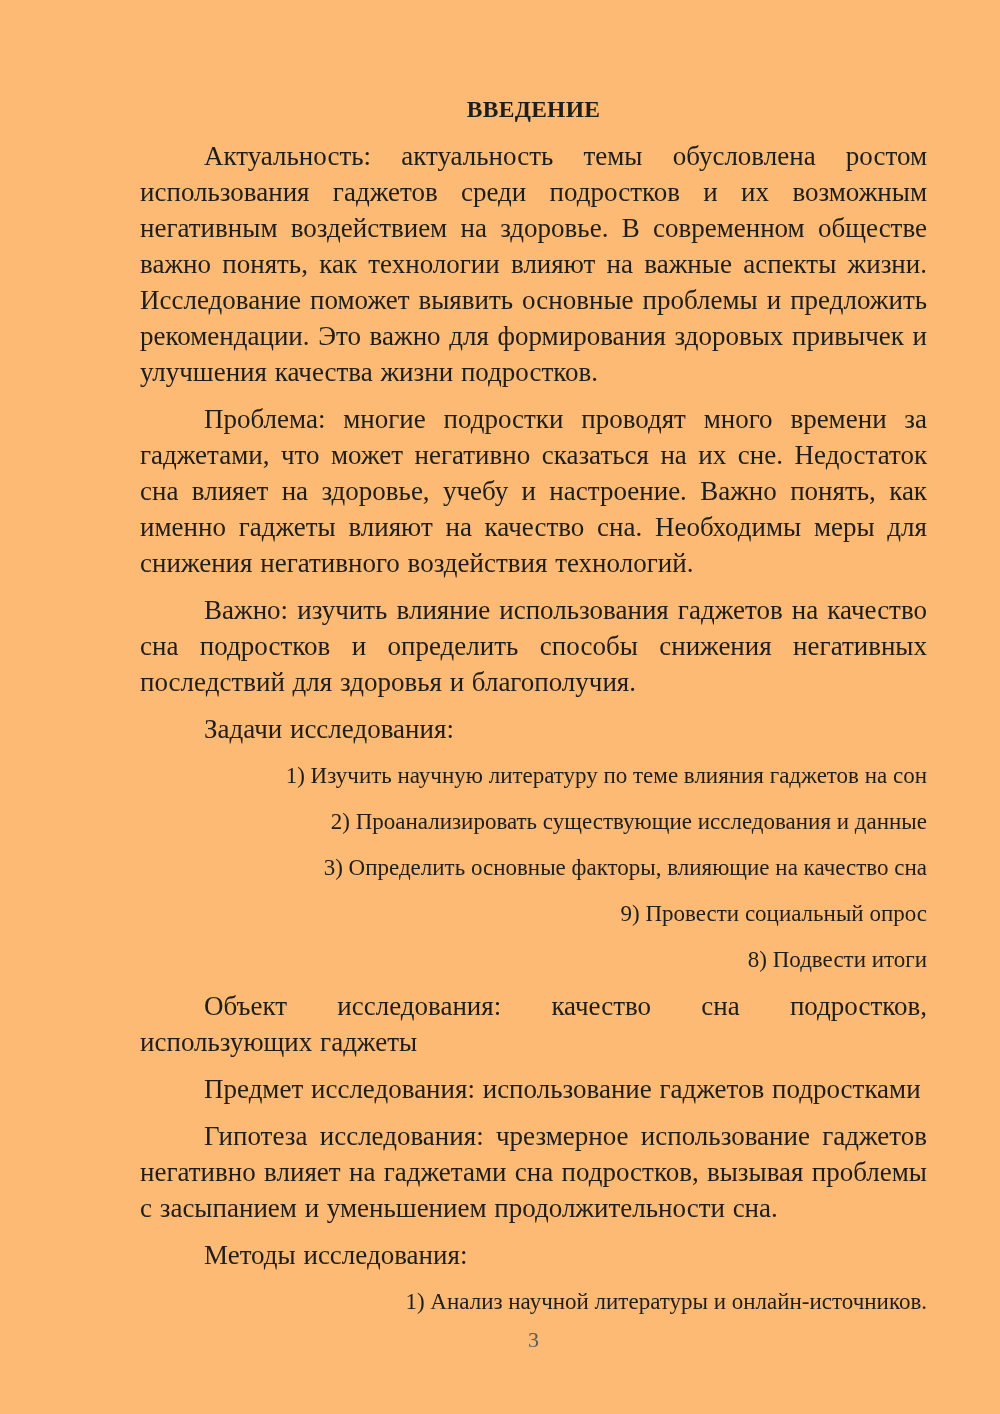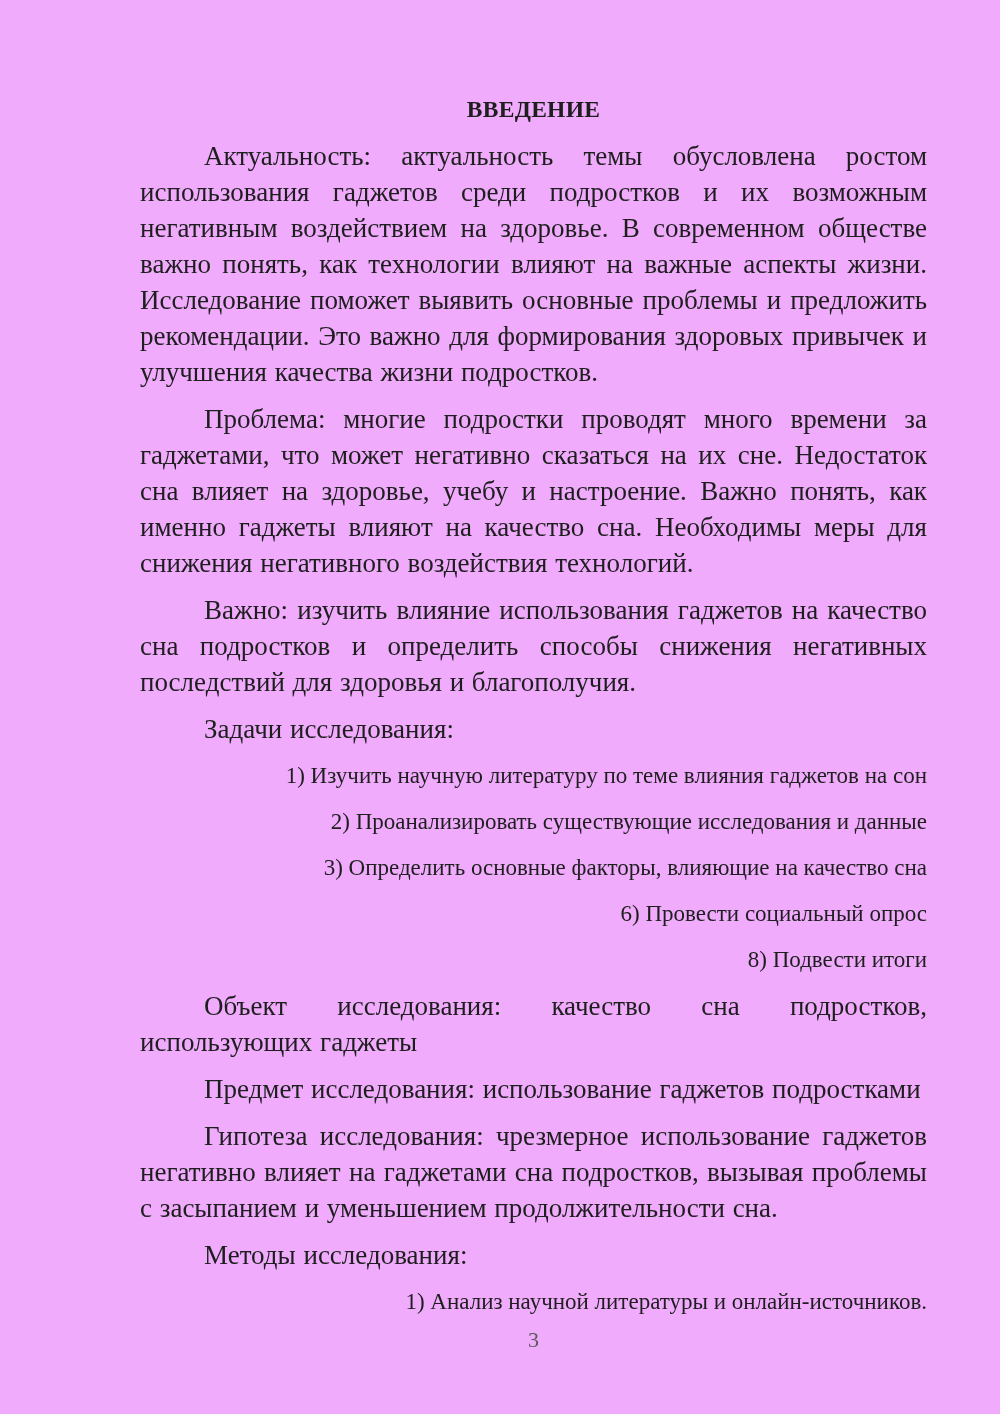--- a/index.html
+++ b/index.html
@@ -9,21 +9,21 @@
   }
   body {
     width: 1000px;
     height: 1414px;
     overflow: hidden;
   }
   .page {
     position: relative;
     width: 1000px;
     height: 1414px;
-    background: #f0abfc;
+    background: #fdba74;
     font-family: "Liberation Serif", "DejaVu Serif", serif;
     color: #1e1e1e;
     box-sizing: border-box;
   }
   .content {
     padding: 91px 73px 0 140px; 
   }
   .doc-title {
     font-size: 23.5px;
     line-height: 36px;
@@ -69,21 +69,21 @@
 
     <p class="para">Проблема: многие подростки проводят много времени за гаджетами, что может негативно сказаться на их сне. Недостаток сна влияет на здоровье, учебу и настроение. Важно понять, как именно гаджеты влияют на качество сна. Необходимы меры для снижения негативного воздействия технологий.</p>
 
     <p class="para">Важно: изучить влияние использования гаджетов на качество сна подростков и определить способы снижения негативных последствий для здоровья и благополучия.</p>
 
     <p class="para">Задачи исследования:</p>
 
     <div class="list-row">1) Изучить научную литературу по теме влияния гаджетов на сон</div>
     <div class="list-row">2) Проанализировать существующие исследования и данные</div>
     <div class="list-row">3) Определить основные факторы, влияющие на качество сна</div>
-    <div class="list-row">6) Провести социальный опрос</div>
+    <div class="list-row">9) Провести социальный опрос</div>
     <div class="list-row">8) Подвести итоги</div>
 
     <p class="para">Объект исследования: качество сна подростков, использующих гаджеты</p>
 
     <p class="para">Предмет исследования: использование гаджетов подростками</p>
 
     <p class="para">Гипотеза исследования: чрезмерное использование гаджетов негативно влияет на гаджетами сна подростков, вызывая проблемы с засыпанием и уменьшением продолжительности сна.</p>
 
     <p class="para">Методы исследования:</p>
 

